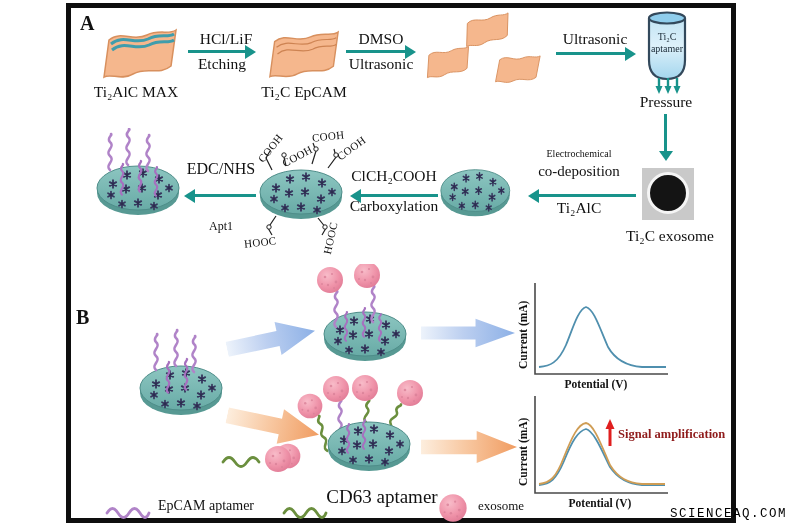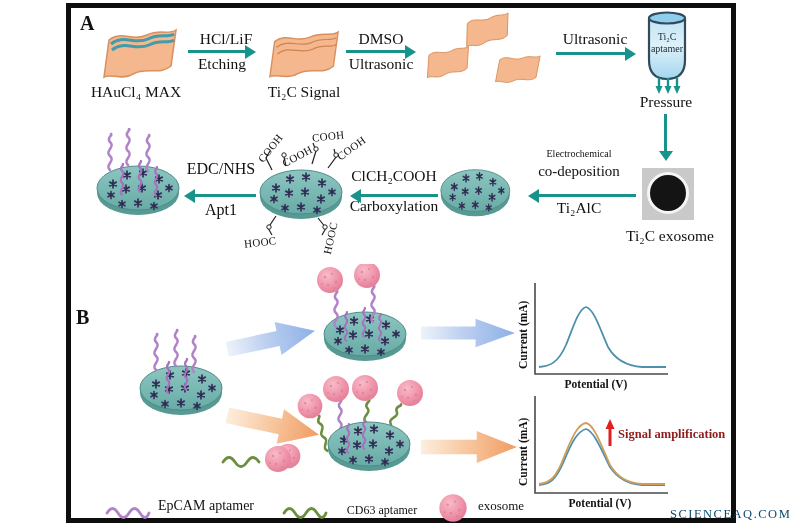--- a/index.html
+++ b/index.html
@@ -19,21 +19,21 @@
     border-top:7px solid transparent;border-bottom:7px solid transparent;border-right:11px solid #18938b}
   .varr{position:absolute;width:3px;background:#18938b}
   .varr::after{content:"";position:absolute;bottom:-9px;left:-5.5px;width:0;height:0;
     border-left:7px solid transparent;border-right:7px solid transparent;border-top:10px solid #18938b}
   
   .fat{position:absolute;clip-path:polygon(0 31%,58% 31%,58% 8%,100% 50%,58% 92%,58% 69%,0 69%)}
   .fat.blue{background:linear-gradient(90deg,#edf3fb 0%,#bccff0 45%,#8cb0e6 100%)}
   .fat.orange{background:linear-gradient(90deg,#fdeede 0%,#f8c9a3 45%,#f09c61 100%)}
   .membrane{background:#c9c9c9}
   .membrane .disk{width:36px;height:36px;border-radius:50%;background:#141414;border:3px solid #f5f5f5;margin:4px auto 0}
-  .watermark{font-family:Liberation Serif, serif;font-size:12.5px;letter-spacing:1.5px;color:#0c4a6e;z-index:5}
+  .watermark{font-family:Liberation Mono, monospace;font-size:12.5px;letter-spacing:1.5px;color:#000000;z-index:5}
   svg text{font-family:"Liberation Serif","DejaVu Serif",serif}
 </style>
 </head>
 <body>
 
 <svg width="0" height="0" style="position:absolute" aria-hidden="true">
   <defs>
     <linearGradient id="discGrad" x1="0" y1="0" x2="0" y2="1">
       <stop offset="0%" stop-color="#8dc6c1"></stop>
         <stop offset="100%" stop-color="#68aba6"></stop>
@@ -105,33 +105,33 @@
 <div class="pos frame"></div>
 
 <span class="pos panel-letter" style="left:80px;top:12px">A</span>
 
 <svg class="pos" style="left:100px;top:22px" width="80" height="60" viewBox="0 0 80 60">
   <g transform="translate(2,2)">
       <use href="#g-flake"></use>
       <use href="#g-max-stripes"></use>
     </g>
 </svg>
-<span class="pos lbl" style="left:84px;top:84px;width:104px">HAuCl₄ MAX</span>
+<span class="pos lbl" style="left:84px;top:84px;width:104px">Ti₂AlC MAX</span>
 
 <div class="arr r" style="left:188px;top:50px;width:58px"></div>
 <span class="pos lbl" style="left:184px;top:31px;width:84px">HCl/LiF</span>
 <span class="pos lbl" style="left:180px;top:56px;width:84px">Etching</span>
 
 <svg class="pos" style="left:268px;top:24px" width="72" height="58" viewBox="0 0 76 58">
   <g transform="translate(0,1)">
       <use href="#g-flake"></use>
       <use href="#g-mx-lines"></use>
     </g>
 </svg>
-<span class="pos lbl" style="left:254px;top:84px;width:100px">Ti₂C Signal</span>
+<span class="pos lbl" style="left:254px;top:84px;width:100px">Ti₂C EpCAM</span>
 
 <div class="arr r" style="left:346px;top:50px;width:60px"></div>
 <span class="pos lbl" style="left:340px;top:31px;width:82px">DMSO</span>
 <span class="pos lbl" style="left:338px;top:56px;width:86px">Ultrasonic</span>
 
 <svg class="pos" style="left:424px;top:10px" width="132" height="86" viewBox="0 0 132 86">
   <use href="#g-flake" transform="translate(38,4) rotate(-6) scale(.62)"></use>
   <use href="#g-flake" transform="translate(0,36) rotate(-4) scale(.6)"></use>
   <use href="#g-flake" transform="translate(72,40) rotate(3) scale(.6)"></use>
 </svg>
@@ -158,21 +158,21 @@
   <use href="#g-apt" stroke="#b083c8" transform="translate(16,6)"></use>
   <use href="#g-apt" stroke="#b083c8" transform="translate(34,1)"></use>
   <use href="#g-apt" stroke="#b083c8" transform="translate(54,7)"></use>
   <use href="#g-apt" stroke="#a671bf" transform="translate(28,36) scale(.85)"></use>
   <use href="#g-apt" stroke="#a671bf" transform="translate(46,33) scale(.85)"></use>
   <use href="#g-apt" stroke="#a671bf" transform="translate(62,39) scale(.8)"></use>
 </svg>
 
 <div class="arr l" style="left:194px;top:194px;width:62px"></div>
 <span class="pos lbl" style="left:178px;top:161px;width:86px;font-size:16px">EDC/NHS</span>
-<span class="pos lbl" style="left:178px;top:202px;width:86px;font-size:16px">Apt1</span>
+<span class="pos lbl" style="left:178px;top:220px;width:86px;font-size:12px">Apt1</span>
 
 <svg class="pos" style="left:256px;top:130px" width="90" height="128" viewBox="0 0 90 128">
   <g fill="none" stroke="#222" stroke-width="1.2">
     <path d="M16,40 L10,28 L14,21"></path>
     <path d="M30,36 L28,27"></path>
     <path d="M56,34 L60,21 L57,13"></path>
     <path d="M72,38 L80,27 L78,19"></path>
     <path d="M20,86 L12,98 L16,105"></path>
     <path d="M62,88 L70,98 L66,105"></path>
   </g>
@@ -277,20 +277,20 @@
 </svg>
 
 <svg class="pos" style="left:104px;top:503px" width="48" height="16" viewBox="0 0 48 16">
   <path d="M3,10 q5.5,-9 11,0 t11,0 t11,0 t9,0" fill="none" stroke="#b083c8" stroke-width="2.8" stroke-linecap="round"></path>
 </svg>
 <span class="pos lbl" style="left:146px;top:499px;width:120px;font-size:14px">EpCAM aptamer</span>
 
 <svg class="pos" style="left:281px;top:503px" width="48" height="16" viewBox="0 0 48 16">
   <path d="M3,10 q5.5,-9 11,0 t11,0 t11,0 t9,0" fill="none" stroke="#6b8f3e" stroke-width="2.8" stroke-linecap="round"></path>
 </svg>
-<span class="pos lbl" style="left:326px;top:504px;width:112px;font-size:12px">CD63 aptamer</span>
+<span class="pos lbl" style="left:326px;top:487px;width:112px;font-size:19px">CD63 aptamer</span>
 
 <svg class="pos" style="left:438px;top:493px" width="30" height="30" viewBox="0 0 30 30">
   <use href="#g-exo" transform="translate(15,15) scale(1.05)"></use>
 </svg>
 <span class="pos lbl" style="left:466px;top:499px;width:70px;font-size:13px">exosome</span>
 
 <span class="pos watermark" style="left:670px;top:507px">SCIENCEAQ.COM</span>
 
 </body></html>

